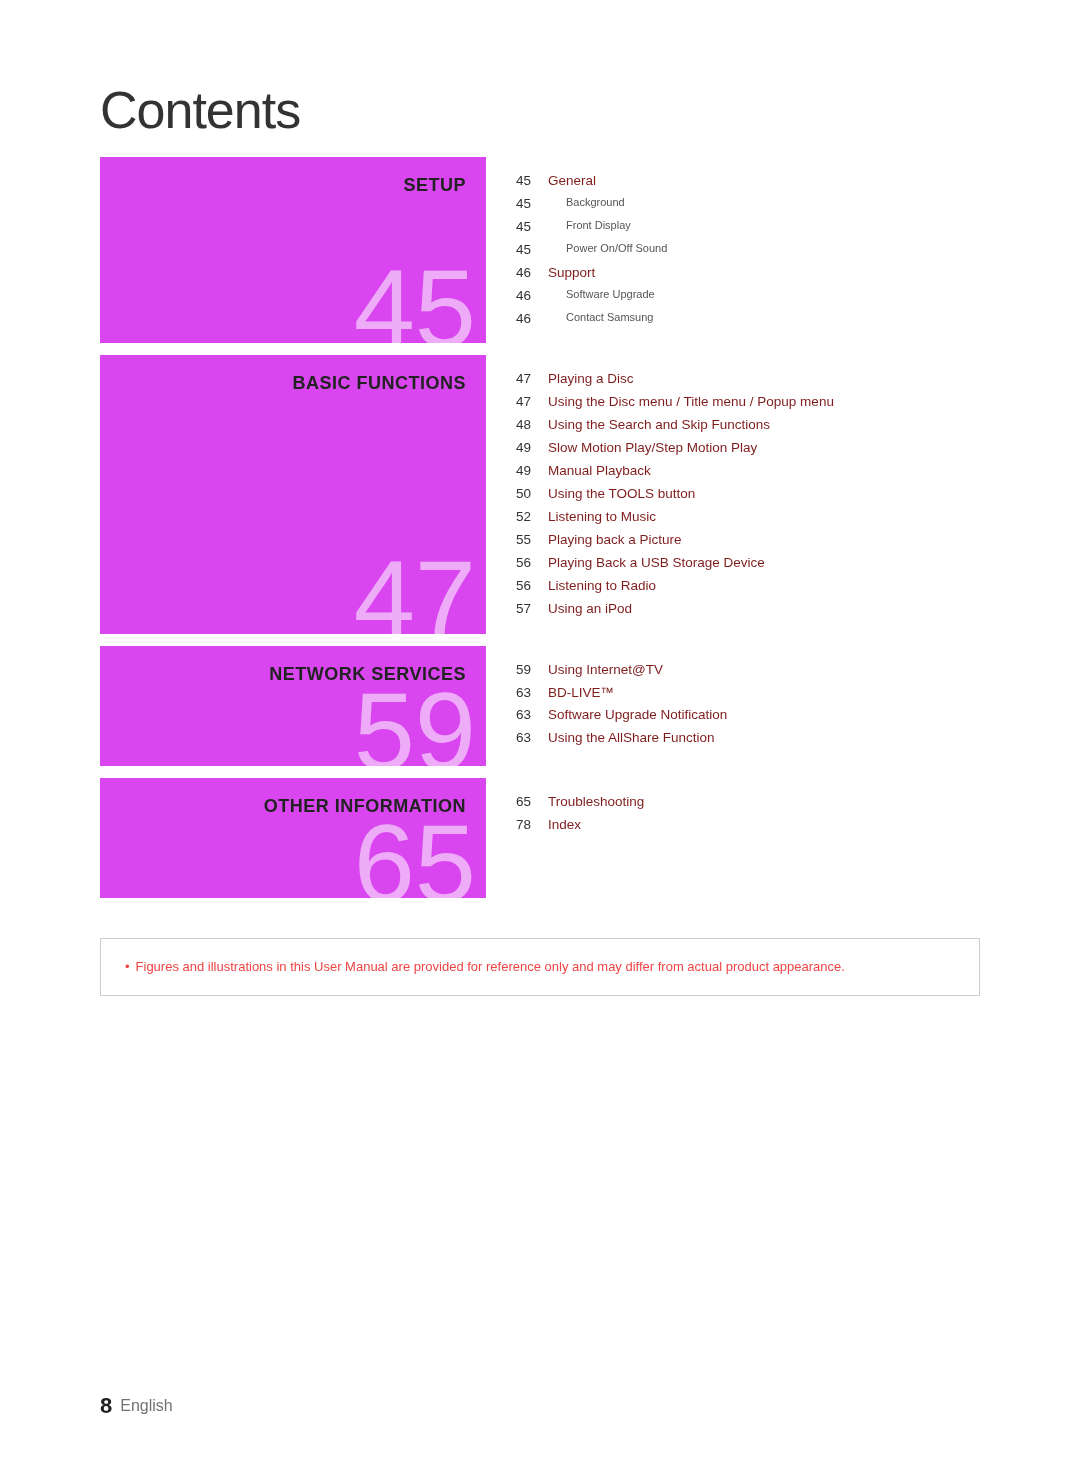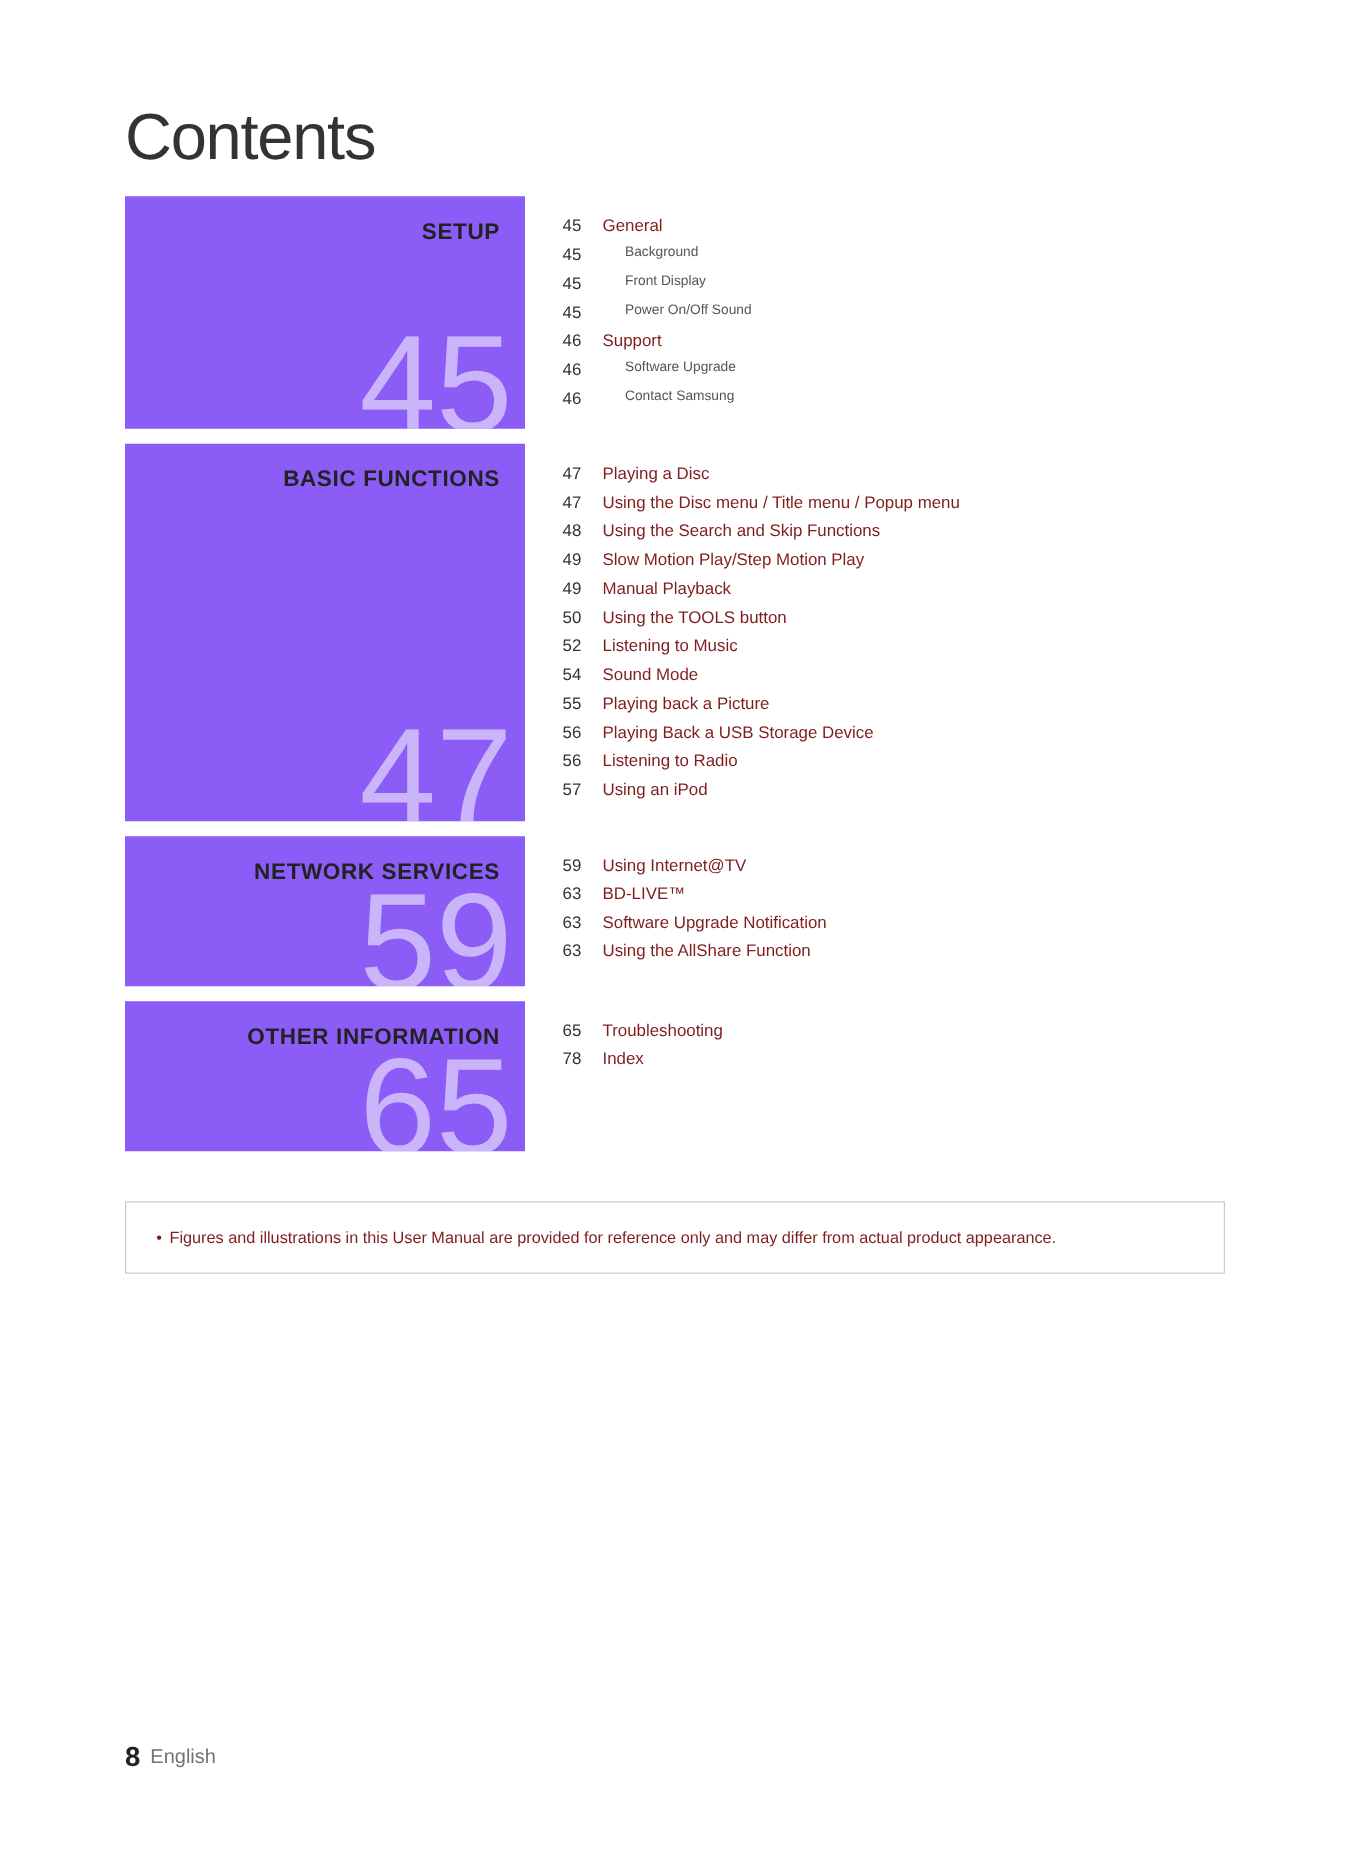--- a/index.html
+++ b/index.html
@@ -35,22 +35,22 @@
     }
 
     .section-row {
       display: flex;
       flex-direction: row;
       align-items: stretch;
       min-height: 120px;
     }
 
     .section-label-box {
-      width: 320px;
-      background: #8b5cf6;
+      width: 386px;
+      background: #d946ef;
       display: flex;
       flex-direction: column;
       align-items: flex-end;
       justify-content: flex-start;
       padding: 18px 20px 10px 20px;
       flex-shrink: 0;
       position: relative;
       overflow: hidden;
     }
 
@@ -108,21 +108,21 @@
       padding-left: 18px;
       color: #555;
       font-size: 11px;
     }
 
     .note-box {
       border: 1px solid #ccc;
       padding: 18px 24px;
       margin-top: 40px;
       font-size: 13px;
-      color: #7f1d1d;
+      color: #ef4444;
       line-height: 1.6;
     }
 
     .note-bullet {
       margin-right: 6px;
     }
 
     .footer-area {
       position: absolute;
       bottom: 60px;
@@ -215,24 +215,20 @@
           </div>
           <div class="section-item">
             <span class="item-page">50</span>
             <span class="item-text">Using the TOOLS button</span>
           </div>
           <div class="section-item">
             <span class="item-page">52</span>
             <span class="item-text">Listening to Music</span>
           </div>
           <div class="section-item">
-            <span class="item-page">54</span>
-            <span class="item-text">Sound Mode</span>
-          </div>
-          <div class="section-item">
             <span class="item-page">55</span>
             <span class="item-text">Playing back a Picture</span>
           </div>
           <div class="section-item">
             <span class="item-page">56</span>
             <span class="item-text">Playing Back a USB Storage Device</span>
           </div>
           <div class="section-item">
             <span class="item-page">56</span>
             <span class="item-text">Listening to Radio</span>

